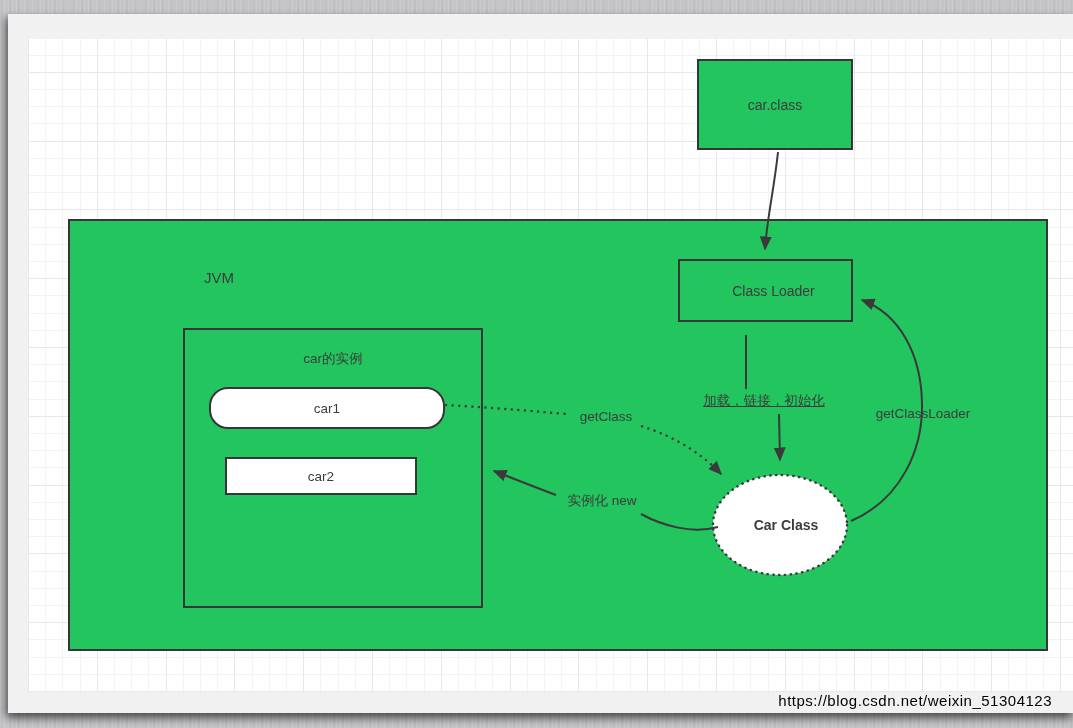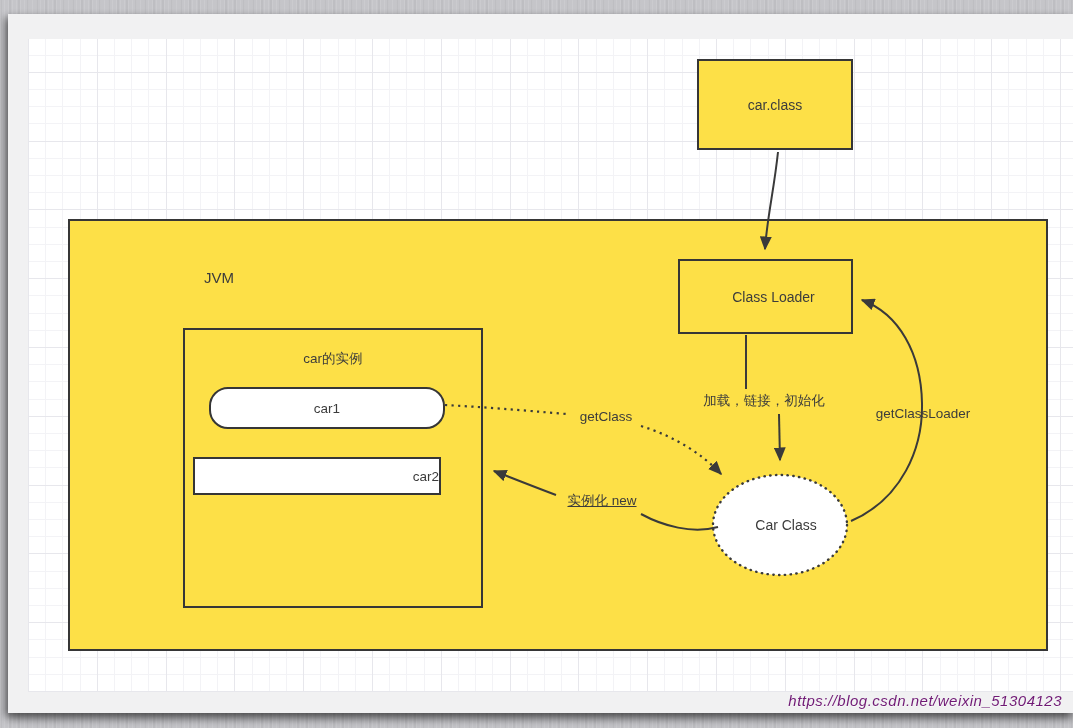--- a/index.html
+++ b/index.html
@@ -26,62 +26,61 @@
     background-image:
       repeating-linear-gradient(90deg, #e7e7ec 0 1px, transparent 1px 68.8px),
       repeating-linear-gradient(0deg,  #e7e7ec 0 1px, transparent 1px 68.8px),
       repeating-linear-gradient(90deg, #f3f3f6 0 1px, transparent 1px 17.2px),
       repeating-linear-gradient(0deg,  #f3f3f6 0 1px, transparent 1px 17.2px);
   }
 
   
   .node {
     position: absolute; z-index: 2;
-    background: #fde047; border: 2px solid #363636;
+    background: #22c55e; border: 2px solid #363636;
     display: flex; align-items: center; justify-content: center;
     color: #3c3c3c; font-size: 14px;
   }
   #box-car-class-file { left: 697px; top: 59px;  width: 156px; height: 91px; }
   #box-jvm            { left: 68px;  top: 219px; width: 980px; height: 432px; justify-content: flex-start; align-items: flex-start; }
-  #box-class-loader   { left: 678px; top: 259px; width: 175px; height: 75px; padding-left: 16px; }
+  #box-class-loader   { left: 678px; top: 259px; width: 175px; height: 63px; padding-left: 16px; }
   #box-car-instances  { left: 183px; top: 328px; width: 300px; height: 280px; display: block; }
   .instances-title { margin-top: 20px; text-align: center; font-size: 13.5px; color: #3c3c3c; }
   .car-item {
     position: absolute; background: #fff; border: 2px solid #363636;
     display: flex; align-items: center; justify-content: center;
     font-size: 13.5px; color: #3c3c3c;
   }
   #car1 { left: 24px; top: 57px;  width: 236px; height: 42px; border-radius: 19px; }
-  #car2 { left: 8px; top: 127px; width: 248px; height: 38px; justify-content: flex-end; }
+  #car2 { left: 40px; top: 127px; width: 192px; height: 38px; }
   #car3 { left: 25px; top: 192px; width: 250px; height: 37px; }
 
   
   .lbl {
     position: absolute; z-index: 4; white-space: nowrap;
     color: #3c3c3c; font-size: 13.5px;
     transform: translate(-50%, -50%);
   }
   #lbl-jvm            { left: 219px; top: 277px; font-size: 15px; }
-  #lbl-load-link-init { left: 764px; top: 401px; }
+  #lbl-load-link-init { left: 764px; top: 401px; text-decoration: underline; }
   #lbl-get-class-loader { left: 923px; top: 413px; }
   #lbl-get-class      { left: 606px; top: 416px; }
-  #lbl-instantiate    { left: 602px; top: 501px; text-decoration: underline; }
-  #lbl-car-class-obj  { left: 786px; top: 525px; font-size: 14px; z-index: 4; }
+  #lbl-instantiate    { left: 602px; top: 501px; }
+  #lbl-car-class-obj  { left: 786px; top: 525px; font-size: 14px; z-index: 4; font-weight: bold; }
 
   
   svg.arrows { position: absolute; left: 0; top: 0; z-index: 3; pointer-events: none; }
   .stroke { stroke: #3a3a3a; stroke-width: 2; fill: none; }
   .dotted { stroke-dasharray: 2.2 4.4; stroke-width: 2.2; }
 
   
   .watermark {
-    position: absolute; right: 11px; top: 692px; z-index: 5;
-    font-size: 15px; color: #701a75; letter-spacing: 0.5px;
+    position: absolute; right: 21px; top: 692px; z-index: 5;
+    font-size: 15px; color: #000000; letter-spacing: 0.5px;
     text-shadow: 0 1px 0 rgba(255,255,255,0.55);
-    font-style: italic;
   }
 </style>
 </head>
 <body>
 
 <div id="screen">
   <div class="page">
     <div class="canvas"></div>
   </div>
 

